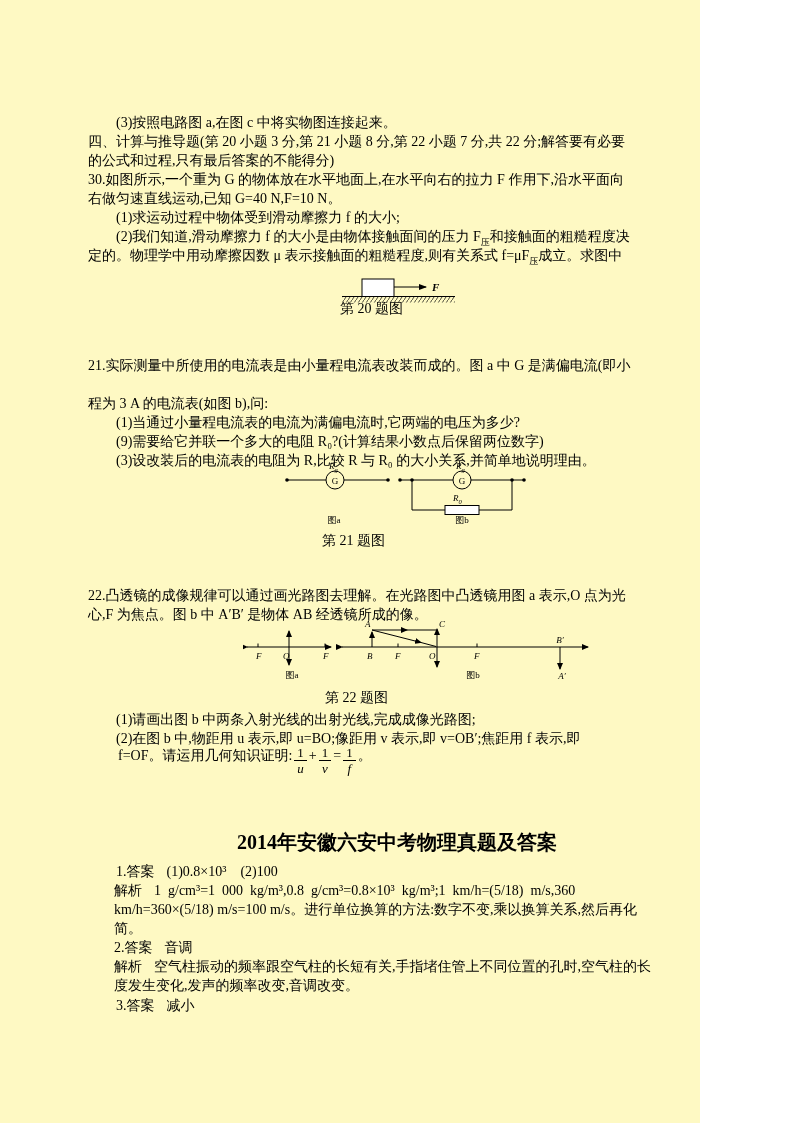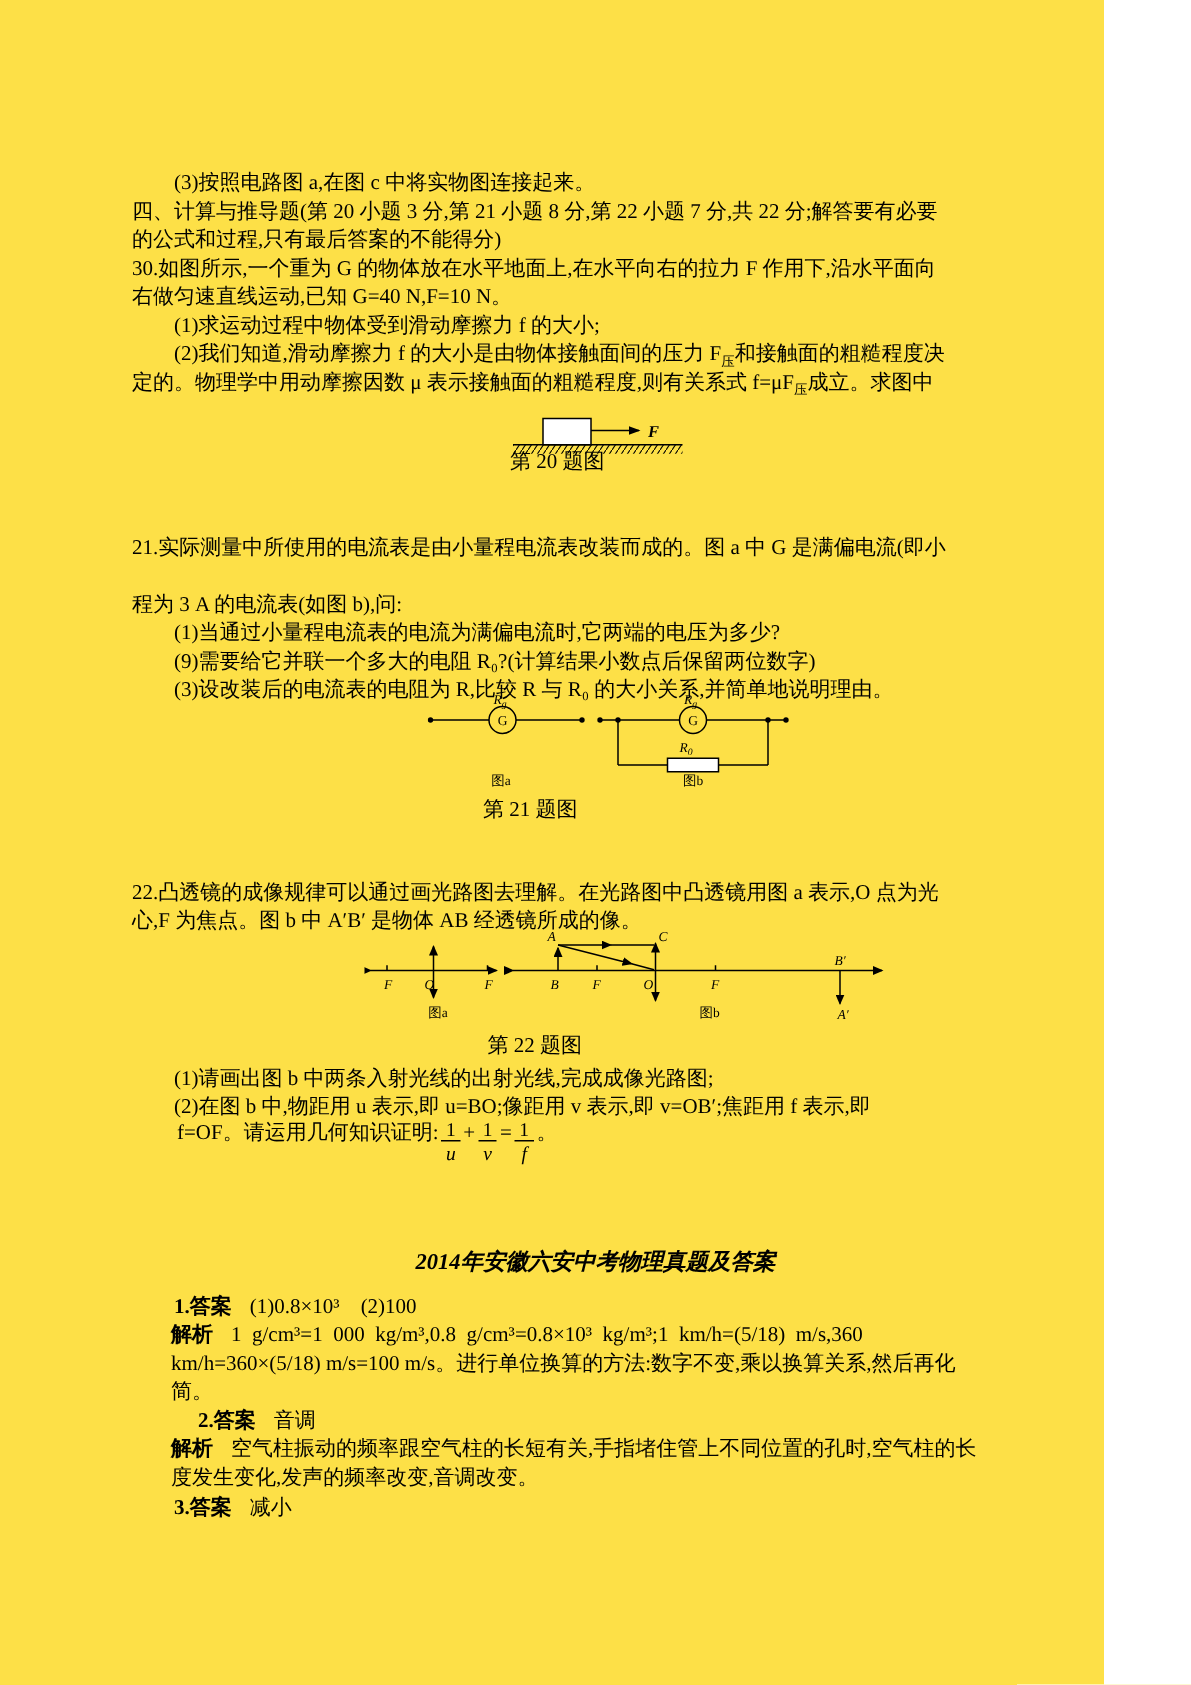--- a/index.html
+++ b/index.html
@@ -1,20 +1,20 @@
 <!DOCTYPE html>
 <html><head>
 <meta charset="utf-8">
 <style>
   html,body{margin:0;padding:0;background:#ffffff;}
-  .page{position:relative;width:700px;height:1123px;background:#fde047;color:#000;
-        font-family:"Liberation Serif","DejaVu Serif",serif;font-size:14px;overflow:hidden;padding-left:36px;}
+  .page{position:relative;width:700px;height:1123px;background:#fef9c3;color:#000;
+        font-family:"Liberation Serif","DejaVu Serif",serif;font-size:14px;overflow:hidden;}
   .ln{position:absolute;white-space:pre;line-height:19px;}
-  .title{font-weight:bold;font-size:15px;font-style:italic;}
-  .lbl{font-weight:bold;margin-right:12px;}
+  .title{font-weight:bold;font-size:20px;}
+  .lbl{font-weight:normal;margin-right:12px;}
   sub{font-size:9px;line-height:0;}
   .cap{text-align:left;}
   .formula{display:flex;height:38px;}
   .frac{display:inline-flex;flex-direction:column;align-items:center;line-height:1;
         font-size:13px;margin:0 2px;}
   .frac .num{border-bottom:1px solid #000;padding:0 3px 1px;}
   .frac .den{padding-top:1px;font-style:italic;}
   svg.fig{position:absolute;}
   svg text{font-family:"Liberation Serif","DejaVu Serif",serif;fill:#000;}
   .ital{font-style:italic;}
@@ -150,19 +150,19 @@
     <span>。</span>
   </div>
 
   <div class="ln title" style="left:0;top:833px;width:794px;text-align:center">2014年安徽六安中考物理真题及答案</div>
 
   <div class="ln" style="left:116px;top:862px"><span class="lbl">1.答案</span><span>(1)0.8×10³　(2)100</span></div>
   <div class="ln" style="left:114px;top:881px"><span class="lbl">解析</span><span>1  g/cm³=1  000  kg/m³,0.8  g/cm³=0.8×10³  kg/m³;1  km/h=(5/18)  m/s,360</span></div>
   <div class="ln" style="left:114px;top:900px">km/h=360×(5/18) m/s=100 m/s。进行单位换算的方法:数字不变,乘以换算关系,然后再化</div>
   <div class="ln" style="left:114px;top:919px">简。</div>
 
-  <div class="ln" style="left:132px;top:938px"><span class="lbl">2.答案</span><span>音调</span></div>
+  <div class="ln" style="left:114px;top:938px"><span class="lbl">2.答案</span><span>音调</span></div>
   <div class="ln" style="left:114px;top:957px"><span class="lbl">解析</span><span>空气柱振动的频率跟空气柱的长短有关,手指堵住管上不同位置的孔时,空气柱的长</span></div>
   <div class="ln" style="left:114px;top:976px">度发生变化,发声的频率改变,音调改变。</div>
 
   <div class="ln" style="left:116px;top:996px"><span class="lbl">3.答案</span><span>减小</span></div>
 
 </div>
 
 </body></html>

